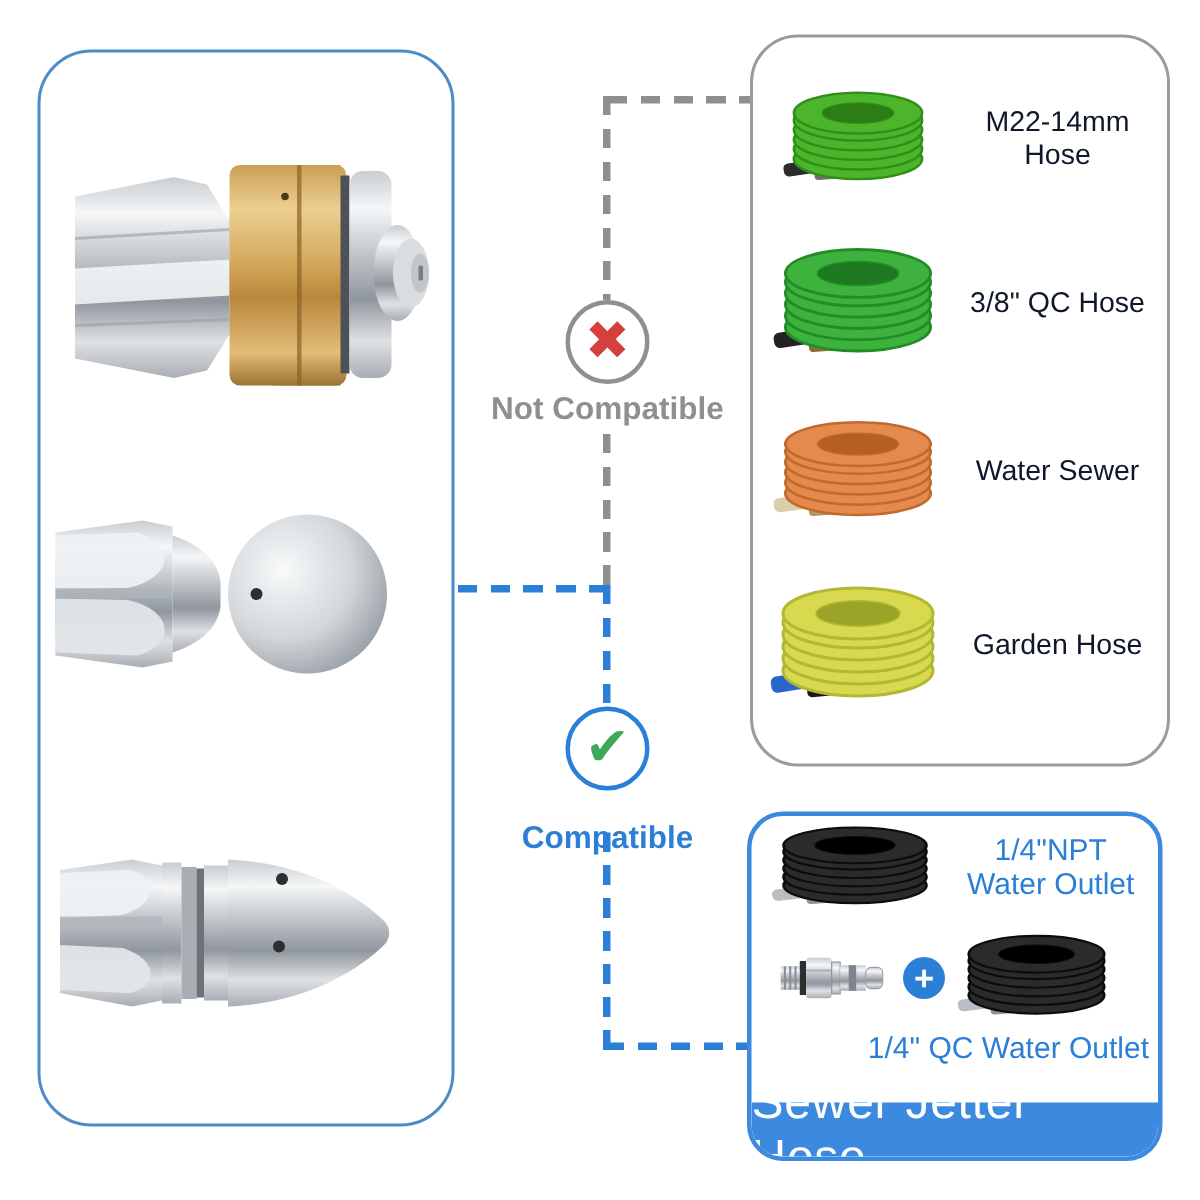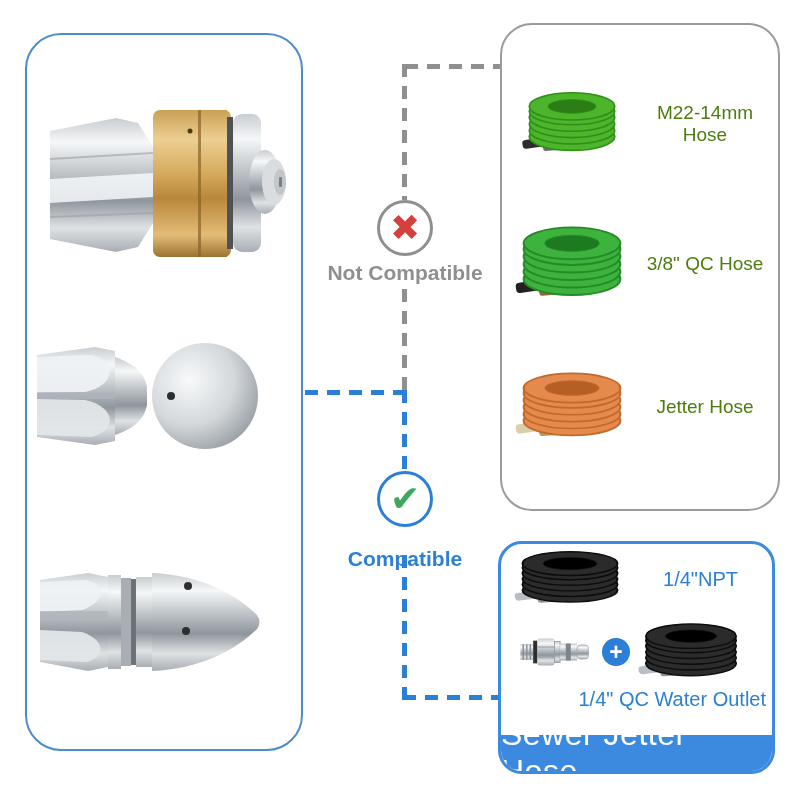--- a/index.html
+++ b/index.html
@@ -16,21 +16,21 @@
                 padding:6px 4px;}
   #compatible-panel{left:498px;top:541px;width:277px;height:233px;
                 border:3px solid var(--banner_blue,#3c89e0);border-radius:24px;
                 display:flex;flex-direction:column;overflow:hidden;padding:0;}
 
   .nozzle-img{position:absolute;}
 
   
   .hose-row{display:flex;align-items:center;}
   .coil-wrap{width:132px;display:flex;justify-content:center;align-items:flex-end;}
-  .hose-label{flex:1;text-align:center;font-size:19px;color:#4d7c0f;line-height:22px;padding-right:2px;}
+  .hose-label{flex:1;text-align:center;font-size:19px;color:#0f172a;line-height:22px;padding-right:2px;}
 
   
   .ring{fill:var(--main,#3cae3c);stroke:var(--dark,#1f8a28);stroke-width:2px;}
   .hole{fill:var(--shade,#1d7a20);stroke:var(--dark,#1f8a28);stroke-width:1px;}
   .fit1{fill:var(--fit1,#333);}
   .fit2{fill:var(--fit2,#777);}
 
   
   .dash{position:absolute;}
   .dash.h{height:5px;}
@@ -197,33 +197,42 @@
       </div>
       <div class="hose-label">3/8" QC Hose</div>
     </div>
 
     <div class="hose-row" style="--main: #e58a4d; --dark: #c2692c; --shade: #b55f24; --fit1: #d9cfa8; --fit2: #b09b62;">
       <div class="coil-wrap">
         <svg width="120" height="86" viewBox="0 0 124 100" preserveAspectRatio="none">
             <use href="#coil-sym"></use>
           </svg>
       </div>
-      <div class="hose-label">Jetter Hose</div>
-    </div>
-
+      <div class="hose-label">Water Sewer</div>
+    </div>
+
+    <div class="hose-row" style="--main: #d8d94f; --dark: #b2b832; --shade: #9aa428; --fit1: #2a66c9; --fit2: #15171c;">
+      <div class="coil-wrap">
+        <svg width="124" height="100" viewBox="0 0 124 100" preserveAspectRatio="none">
+            <use href="#coil-sym"></use>
+          </svg>
+      </div>
+      <div class="hose-label">Garden Hose</div>
+    </div>
   </div>
 
   <div id="compatible-panel" class="panel">
 
     <div class="npt-row" style="--main: #2b2b2b; --dark: #0c0c0c; --shade: #000000; --fit1: #b9bec4; --fit2: #8d939a;">
       <svg width="118" height="70" viewBox="0 0 124 100" preserveAspectRatio="none">
           <use href="#coil-sym"></use>
         </svg>
       <div class="npt-label">
         <div>1/4"NPT</div>
+        <div>Water Outlet</div>
       </div>
     </div>
 
     <div class="divider"></div>
 
     <div class="qc-section" style="--main: #2b2b2b; --dark: #0c0c0c; --shade: #000000; --fit1: #b9bec4; --fit2: #8d939a;">
       <div class="qc-items">
         <svg width="78" height="46" viewBox="0 0 110 56">
           <rect x="2" y="17" width="18" height="22" fill="url(#sg)"></rect>
           <rect x="5" y="17" width="2" height="22" fill="#8a9098"></rect>

